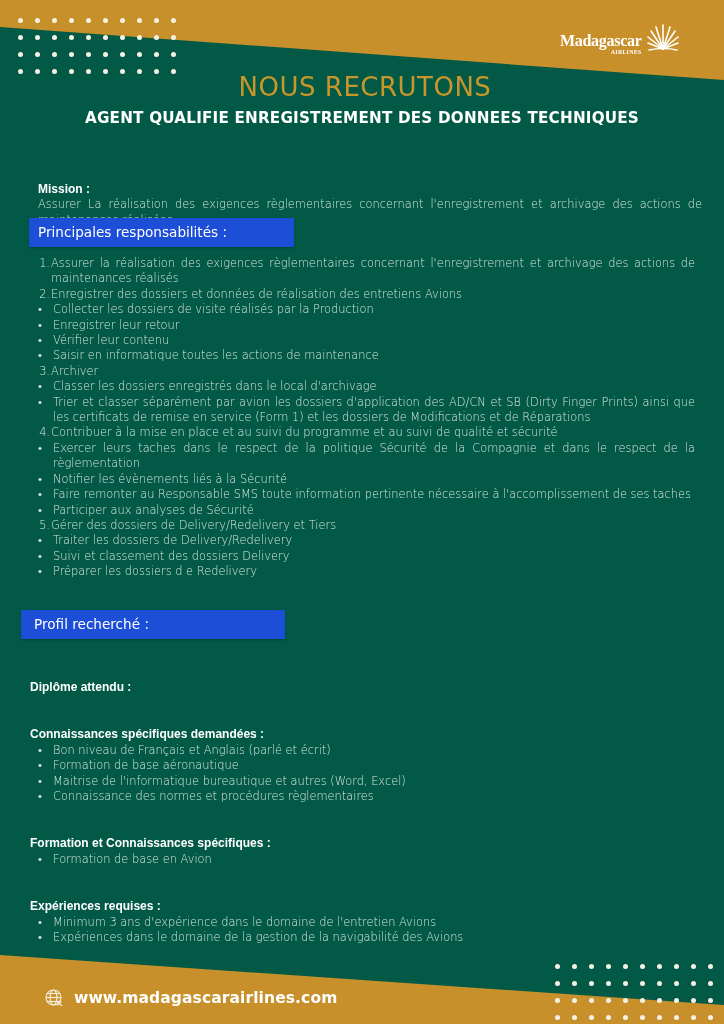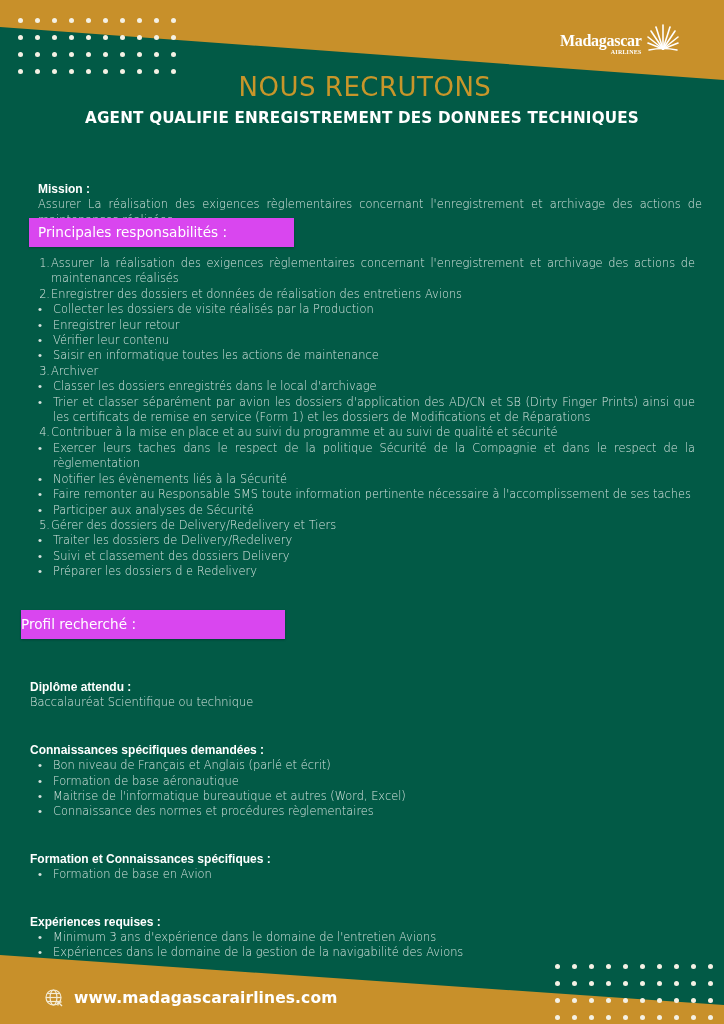--- a/index.html
+++ b/index.html
@@ -25,23 +25,23 @@
     .logo-mark { width: 36px; height: 34px; }
 
     .title { position: absolute; left: 3px; width: 724px; text-align: center; top: 72px; font-size: 26px; color: #c8962a; letter-spacing: 0.5px; z-index: 2; font-family: "DejaVu Sans", sans-serif; }
     .subtitle { position: absolute; left: 0; width: 724px; text-align: center; top: 109px; font-size: 15.2px; color: #ffffff; letter-spacing: 0.2px; z-index: 2; font-family: "DejaVu Sans", sans-serif; font-weight: bold; }
 
     .content { position: absolute; z-index: 2; font-family: "DejaVu Sans", sans-serif; font-size: 11.4px; line-height: 15.4px; font-weight: 300; }
     .label-bold { color: #ffffff; font-weight: bold; font-family: "Liberation Sans", sans-serif; font-size: 12px; margin-top: 32px; }
     .mission { left: 38px; top: 150px; width: 664px; }
     .mission-text { text-align: justify; color: #d7e4df; }
 
-    .banner { position: absolute; z-index: 2; background: #d946ef; color: #ffffff; font-family: "DejaVu Sans", sans-serif; font-size: 13.6px; height: 29px; line-height: 29px; box-shadow: 0 1px 2px rgba(0,0,0,0.25); }
+    .banner { position: absolute; z-index: 2; background: #1d4ed8; color: #ffffff; font-family: "DejaVu Sans", sans-serif; font-size: 13.6px; height: 29px; line-height: 29px; box-shadow: 0 1px 2px rgba(0,0,0,0.25); }
     .banner-resp { left: 29px; top: 218px; width: 265px; padding-left: 9px; box-sizing: border-box; }
-    .banner-profil { left: 21px; top: 610px; width: 264px; padding-left: 0; box-sizing: border-box; }
+    .banner-profil { left: 21px; top: 610px; width: 264px; padding-left: 13px; box-sizing: border-box; }
 
     .resp-list { left: 37px; top: 256px; width: 658px; }
     .row { display: flex; }
     .row .marker { flex: 0 0 14px; text-align: left; }
     .row.num .marker { flex: 0 0 13px; text-align: right; padding-right: 1px; }
     .row.bullet .marker { flex: 0 0 14px; padding-left: 1px; }
     .row .txt { flex: 1; text-align: justify; }
     .row.bullet .txt { padding-left: 1px; }
 
     .profil { left: 30px; top: 648px; width: 670px; }
@@ -251,21 +251,20 @@
       <div class="row bullet">
         <span class="marker">•</span>
         <span class="txt">Préparer les dossiers d e Redelivery</span>
       </div>
     </div>
 
   <div class="banner banner-profil">Profil recherché :</div>
 
   <div class="content profil">
     <div class="label-bold">Diplôme attendu :</div>
-    <div class="plain">Baccalauréat Scientifique ou technique</div>
     <div class="label-bold">Connaissances spécifiques demandées :</div>
     <div id="knowledge-list">
         <div class="row bullet">
           <span class="marker">•</span>
           <span class="txt plain">Bon niveau de Français et Anglais (parlé et écrit)</span>
         </div>
         <div class="row bullet">
           <span class="marker">•</span>
           <span class="txt plain">Formation de base aéronautique</span>
         </div>

